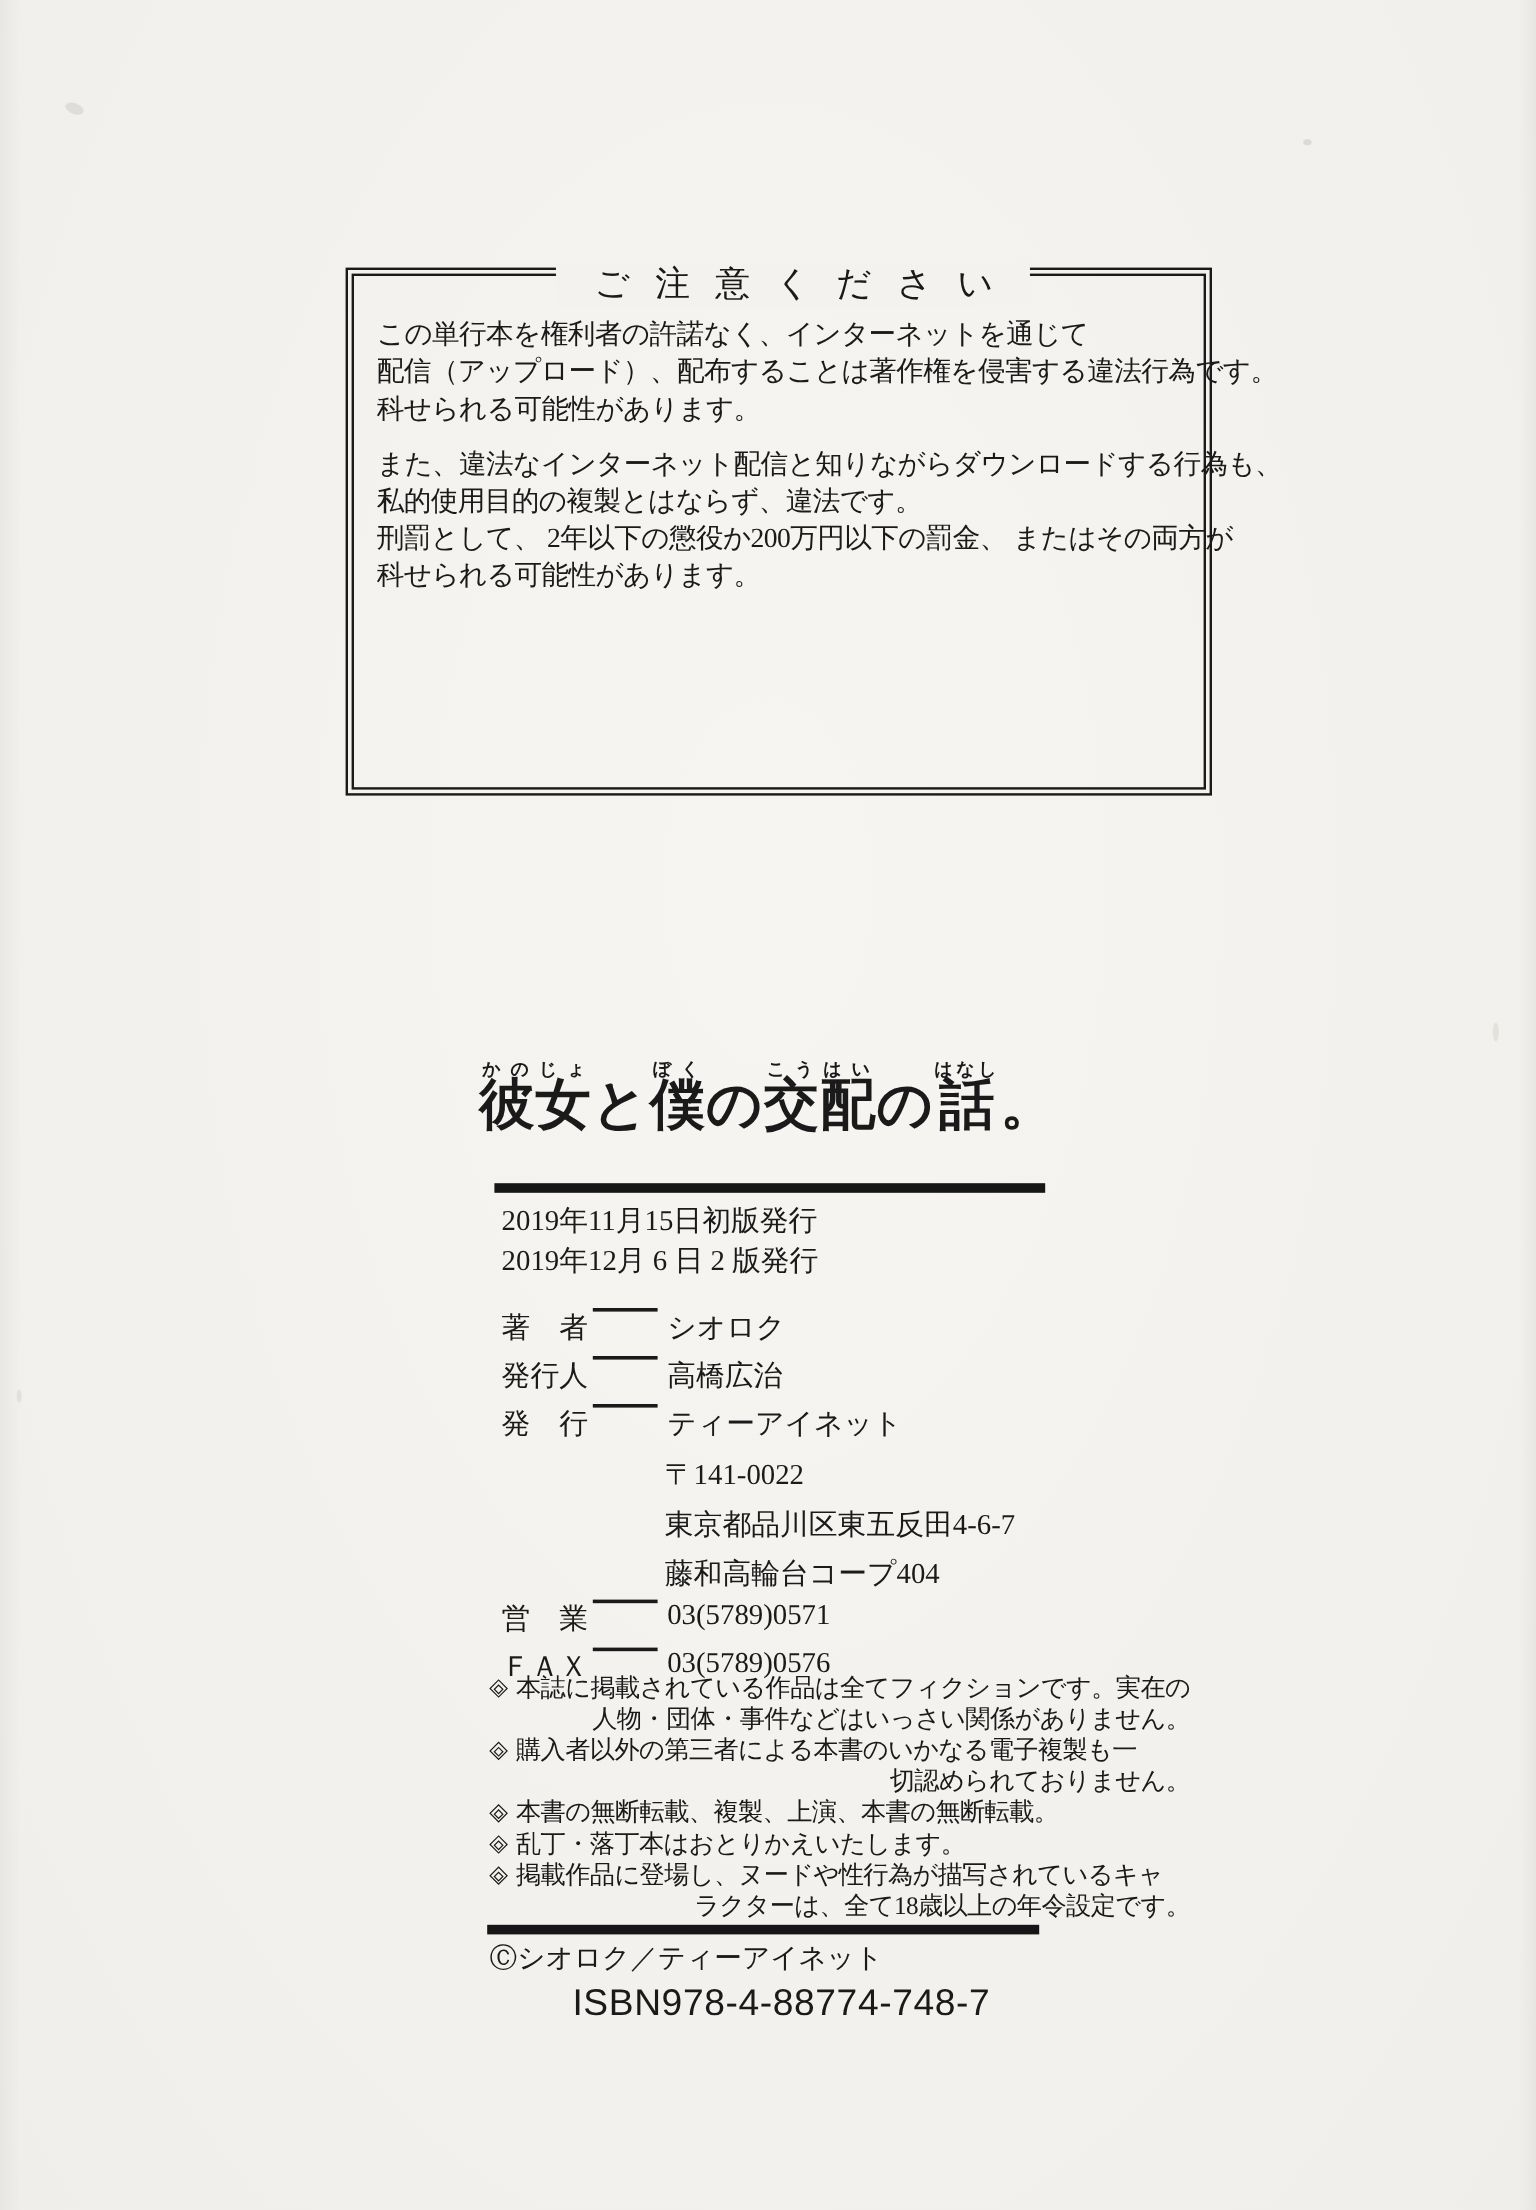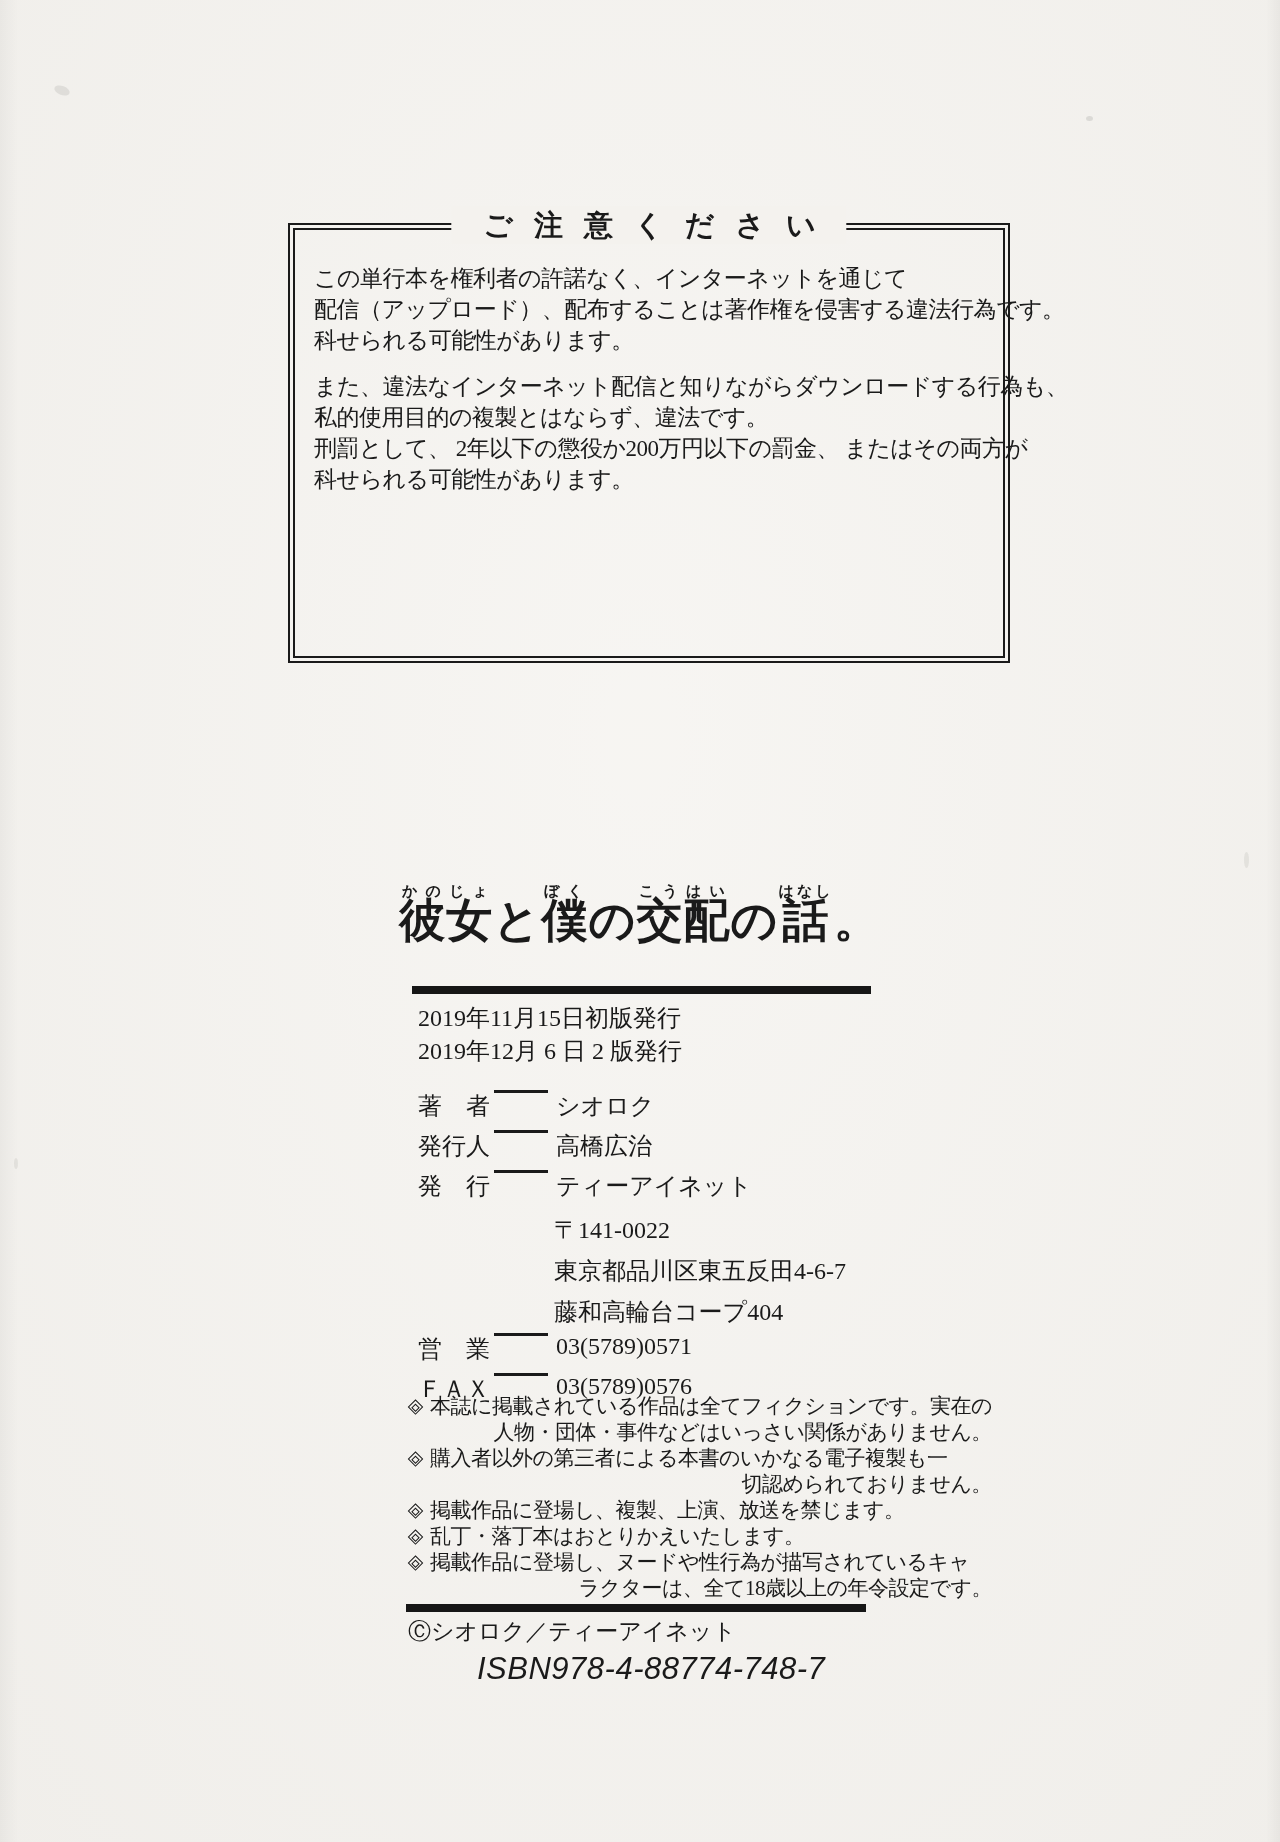--- a/index.html
+++ b/index.html
@@ -23,22 +23,22 @@
   .sp4{left:14px;top:1158px;width:4px;height:11px;opacity:.15;}
 
   
   .notice-box{
     position:absolute;left:288px;top:223px;width:722px;height:440px;
     border:2px solid #1a1a1a;box-sizing:border-box;
   }
   .notice-inner{position:absolute;inset:3px;border:2px solid #1a1a1a;pointer-events:none;}
   .notice-title{
     position:absolute;top:-19px;left:50%;transform:translateX(-50%);
-    margin:0;background:#f4f2ee;
-    font-size:29px;font-weight:700;letter-spacing:21px;
+    margin:12px;background:#f4f2ee;
+    font-size:29px;font-weight:400;letter-spacing:21px;
     padding:0 10px 0 32px;white-space:nowrap;line-height:38px;
   }
   .notice-body{position:absolute;left:24px;top:38px;right:10px;}
   .np{margin:0;}
   .np + .np{margin-top:15px;}
   .nl{display:block;white-space:nowrap;font-size:23px;line-height:31px;letter-spacing:-0.5px;}
 
   
   .book-title{
     position:absolute;left:0;right:0;top:884px;margin:0;
@@ -71,21 +71,21 @@
     display:inline-block;width:11px;height:11px;border:1.5px solid #1a1a1a;
     transform:rotate(45deg) translate(-1px,-1px);position:relative;box-sizing:border-box;
     margin:0 9px 0 2px;vertical-align:-1px;
   }
   .dd::after{content:"";position:absolute;inset:1.5px;border:1.5px solid #1a1a1a;}
 
   
   .copyright{position:absolute;left:408px;top:1618px;font-size:23px;line-height:28px;white-space:nowrap;}
   .isbn{
     position:absolute;left:477px;top:1652px;font-size:31px;line-height:34px;
-    font-family:"Liberation Sans","DejaVu Sans",sans-serif;letter-spacing:0.5px;white-space:nowrap;font-style:italic;
+    font-family:"Liberation Sans","DejaVu Sans",sans-serif;letter-spacing:0.5px;white-space:nowrap;
   }
 </style>
 </head>
 <body>
 
 <div class="page">
 
   <span class="speck sp1"></span>
   <span class="speck sp2"></span>
   <span class="speck sp3"></span>
@@ -156,21 +156,21 @@
   <div class="notes">
     <div class="note">
       <div class="note-line"><span class="dd"></span><span>本誌に掲載されている作品は全てフィクションです。実在の</span></div>
       <div class="note-line note-cont">人物・団体・事件などはいっさい関係がありません。</div>
     </div>
     <div class="note">
       <div class="note-line"><span class="dd"></span><span>購入者以外の第三者による本書のいかなる電子複製も一</span></div>
       <div class="note-line note-cont">切認められておりません。</div>
     </div>
     <div class="note">
-      <div class="note-line"><span class="dd"></span><span>掲載作品に登場し、複製、上演、放送を禁じます。</span></div>
+      <div class="note-line"><span class="dd"></span><span>本書の無断転載、複製、上演、本書の無断転載。</span></div>
     </div>
     <div class="note">
       <div class="note-line"><span class="dd"></span><span>乱丁・落丁本はおとりかえいたします。</span></div>
     </div>
     <div class="note">
       <div class="note-line"><span class="dd"></span><span>掲載作品に登場し、ヌードや性行為が描写されているキャ</span></div>
       <div class="note-line note-cont">ラクターは、全て18歳以上の年令設定です。</div>
     </div>
   </div>
 

